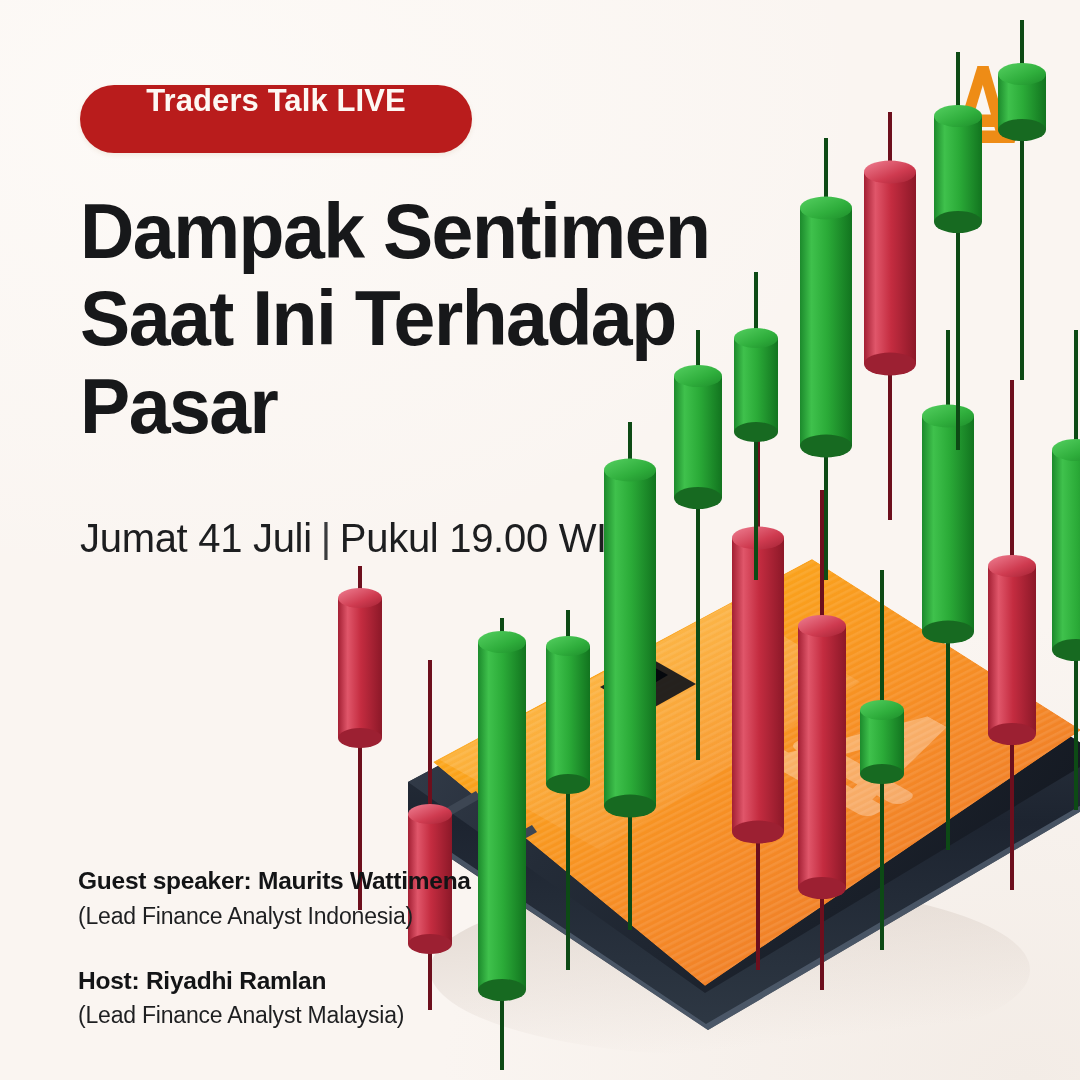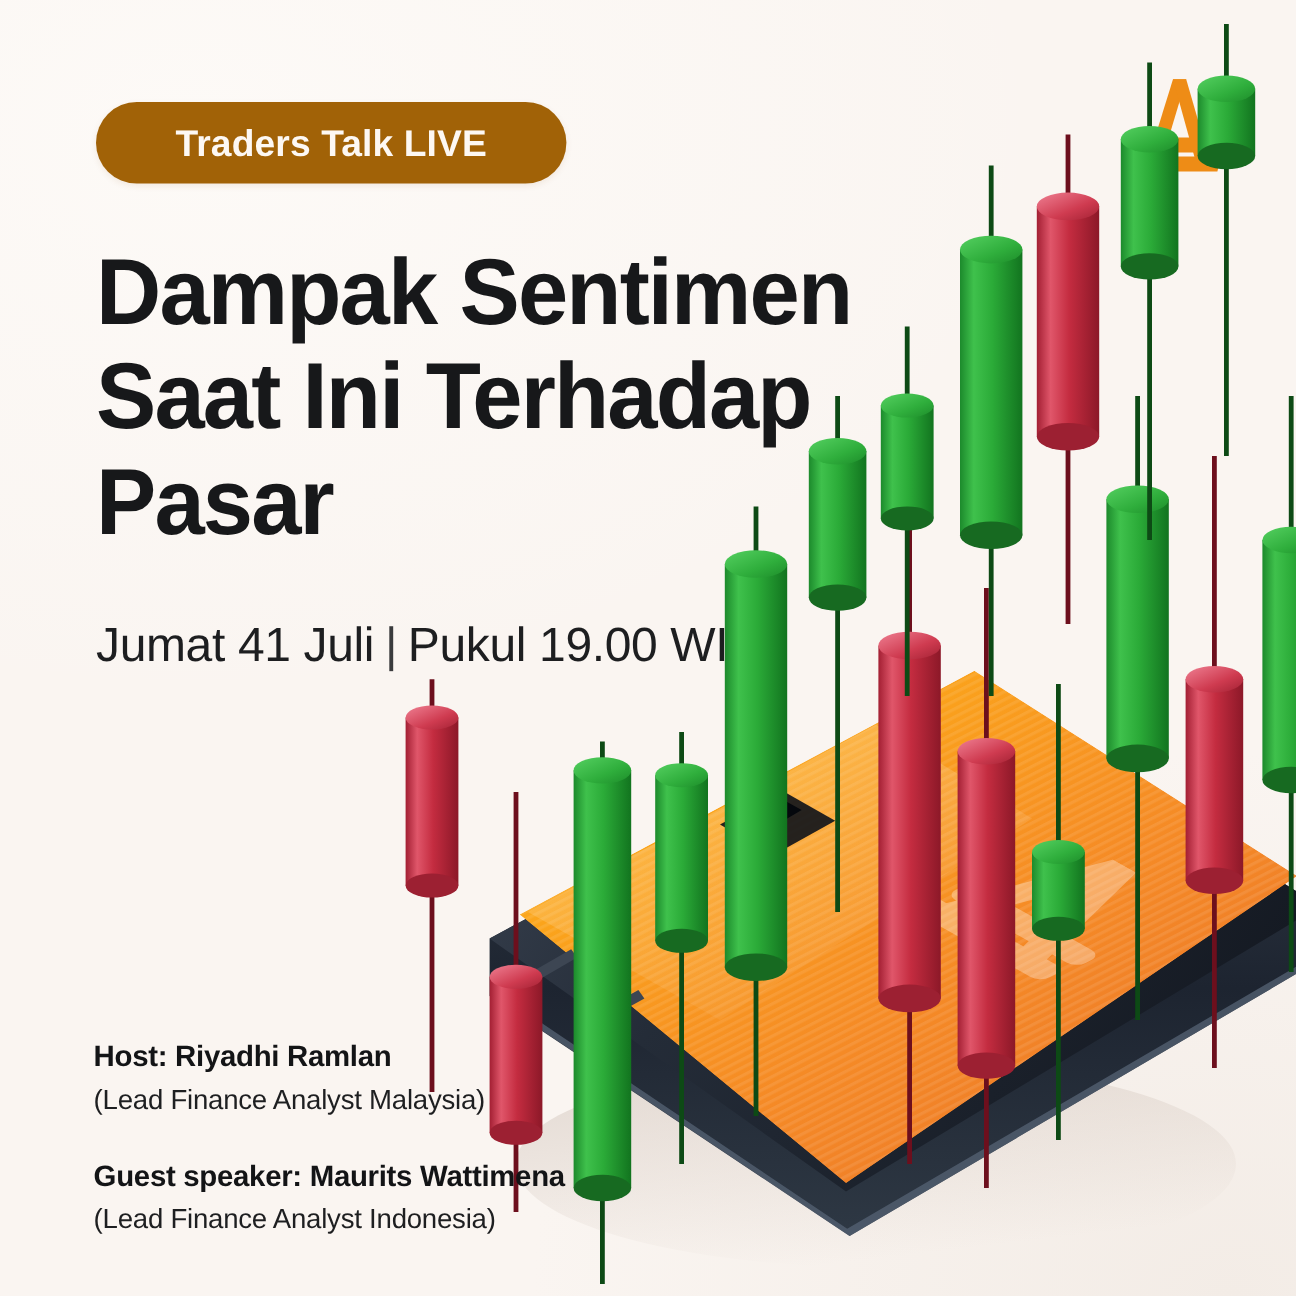--- a/index.html
+++ b/index.html
@@ -15,38 +15,37 @@
   .bg-wash{position:absolute;inset:0;
     background:
       radial-gradient(120% 80% at 15% 10%, #fdfaf7 0%, rgba(253,250,247,0) 55%),
       radial-gradient(90% 70% at 95% 100%, #f3ece6 0%, rgba(243,236,230,0) 60%),
       #faf5f1;
   }
 
   
   .badge{
     position:absolute;left:80px;top:85px;width:392px;height:68px;
-    background:#a16207;border-radius:40px;
-    display:flex;align-items:center;justify-content:center;
+    background:#b91c1c;border-radius:40px;
+    display:flex;align-items:flex-start;justify-content:center;
     box-shadow:0 2px 5px rgba(150,90,30,.10);
   }
   .badge-label{
     color:#fdf8f3;font-size:31px;font-weight:bold;letter-spacing:.1px;
     line-height:1;white-space:nowrap;
   }
 
   
   .logo{position:absolute;left:925px;top:58px;width:112px;height:112px;}
 
   
   .headline{
     position:absolute;left:80px;top:188px;width:720px;
     color:#17181a;font-weight:bold;font-size:78px;line-height:1.12;
     letter-spacing:-1.6px;
-    margin-top:12px;
   }
   .headline .hl{display:block;white-space:nowrap;transform:scaleX(.965);transform-origin:left center;}
 
   
   .dateline{
     position:absolute;left:80px;top:516px;
     color:#1d1e20;font-size:40px;font-weight:400;letter-spacing:-.3px;
     white-space:nowrap;
   }
   .dateline .sep{color:#3a3b3d;padding:0 9px;font-weight:300;}
@@ -336,22 +335,22 @@
         <line x1="382" y1="0" x2="382" y2="360" stroke="#0d4a15" stroke-width="4"></line>
         <rect x="358" y="54" width="48" height="56" fill="url(#grnBody2)"></rect>
         <ellipse cx="382" cy="110" rx="24" ry="11" fill="#176a21"></ellipse>
         <ellipse cx="382" cy="54" rx="24" ry="11" fill="url(#grnTop2)"></ellipse>
       </g>
     </svg>
   </div>
 
   <div class="credits">
     <div class="cred-block">
+      <div class="cred-name">Guest speaker: Maurits Wattimena</div>
+      <div class="cred-role">(Lead Finance Analyst Indonesia)</div>
+    </div>
+    <div class="cred-block">
       <div class="cred-name">Host: Riyadhi Ramlan</div>
       <div class="cred-role">(Lead Finance Analyst Malaysia)</div>
     </div>
-    <div class="cred-block">
-      <div class="cred-name">Guest speaker: Maurits Wattimena</div>
-      <div class="cred-role">(Lead Finance Analyst Indonesia)</div>
-    </div>
   </div>
 
 </div>
 
 </body></html>

